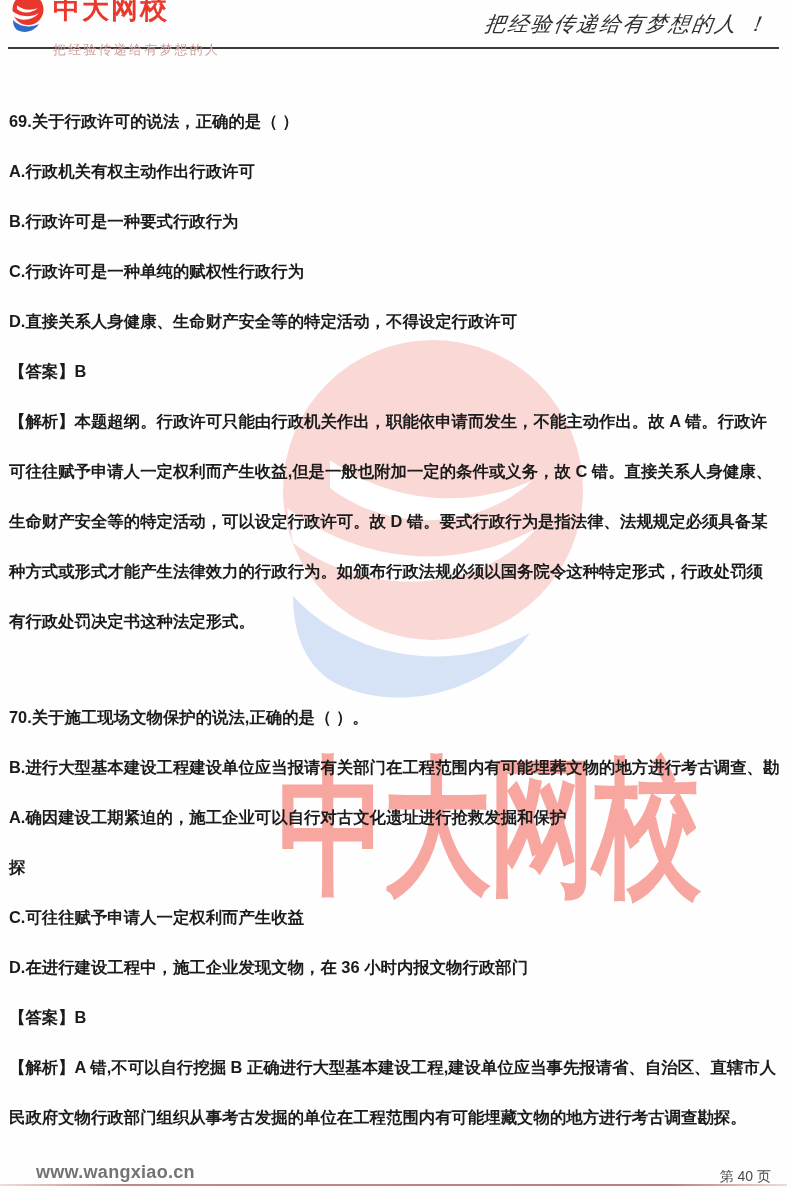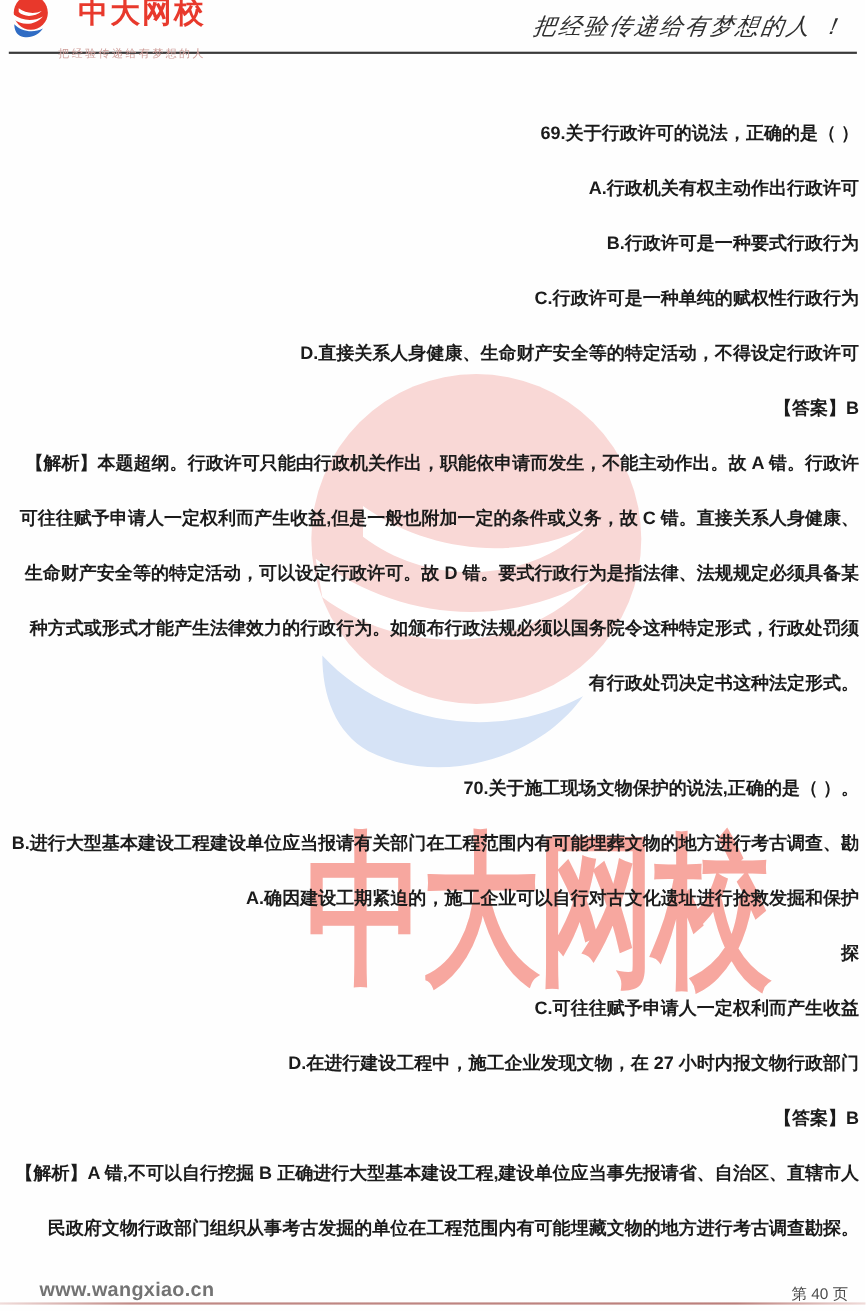--- a/index.html
+++ b/index.html
@@ -4,37 +4,37 @@
 <style>
   html,body { margin:0; padding:0; }
   body {
     width:787px; height:1192px;
     background:#ffffff;
     font-family:"Liberation Sans", sans-serif;
     color:#1e1e1e;
     position:relative;
     overflow:hidden;
   }
-  .page { position:relative; width:787px; height:1192px; background:#fefefe;text-align:right; }
+  .page { position:relative; width:787px; height:1192px; background:#fefefe; }
 
   
   .header {
     position:absolute; top:0; left:8px; right:8px; height:47px;
     border-bottom:2px solid #3a3a3a;
     display:flex; justify-content:space-between; align-items:center;
     z-index:3; background:transparent;
   }
   .brand { display:flex; align-items:flex-start; gap:5px; padding-top:2px; }
   .brand svg { width:40px; height:42px; display:block; }
   .brand-text { display:flex; flex-direction:column; line-height:1; padding-top:3px; }
   .brand-name {
     color:#e8392c; font-size:27px; font-weight:bold; letter-spacing:2px;
   }
   .brand-tagline {
-    margin-top:20px; font-size:10px; color:#cf9f9b; letter-spacing:2.2px;
+    margin-top:20px; font-size:13px; color:#cf9f9b; letter-spacing:2.2px;
   }
   .slogan {
     font-size:21px; color:#2f2f2f; font-style:italic;
     transform:skewX(-8deg); letter-spacing:2px; padding-right:10px;
   }
 
   
   .wm-logo { position:absolute; left:275px; top:338px; width:330px; height:380px; z-index:0; }
   .wm-text {
     position:absolute; left:278px; top:752px; z-index:0;
@@ -111,21 +111,21 @@
     <div class="line">可往往赋予申请人一定权利而产生收益,但是一般也附加一定的条件或义务，故 C 错。直接关系人身健康、</div>
     <div class="line">生命财产安全等的特定活动，可以设定行政许可。故 D 错。要式行政行为是指法律、法规规定必须具备某</div>
     <div class="line">种方式或形式才能产生法律效力的行政行为。如颁布行政法规必须以国务院令这种特定形式，行政处罚须</div>
     <div class="line">有行政处罚决定书这种法定形式。</div>
     <div class="block-gap"></div>
     <div class="line">70.关于施工现场文物保护的说法,正确的是（ ）。</div>
     <div class="line">B.进行大型基本建设工程建设单位应当报请有关部门在工程范围内有可能埋葬文物的地方进行考古调查、勘</div>
     <div class="line">A.确因建设工期紧迫的，施工企业可以自行对古文化遗址进行抢救发掘和保护</div>
     <div class="line">探</div>
     <div class="line">C.可往往赋予申请人一定权利而产生收益</div>
-    <div class="line">D.在进行建设工程中，施工企业发现文物，在 27 小时内报文物行政部门</div>
+    <div class="line">D.在进行建设工程中，施工企业发现文物，在 36 小时内报文物行政部门</div>
     <div class="line">【答案】B</div>
     <div class="line">【解析】A 错,不可以自行挖掘 B 正确进行大型基本建设工程,建设单位应当事先报请省、自治区、直辖市人</div>
     <div class="line">民政府文物行政部门组织从事考古发掘的单位在工程范围内有可能埋藏文物的地方进行考古调查勘探。</div>
   </div>
 
   <div class="footer-site">www.wangxiao.cn</div>
   <div class="footer-page">第 40 页</div>
   <div class="footer-rule"></div>
 
 </div>

